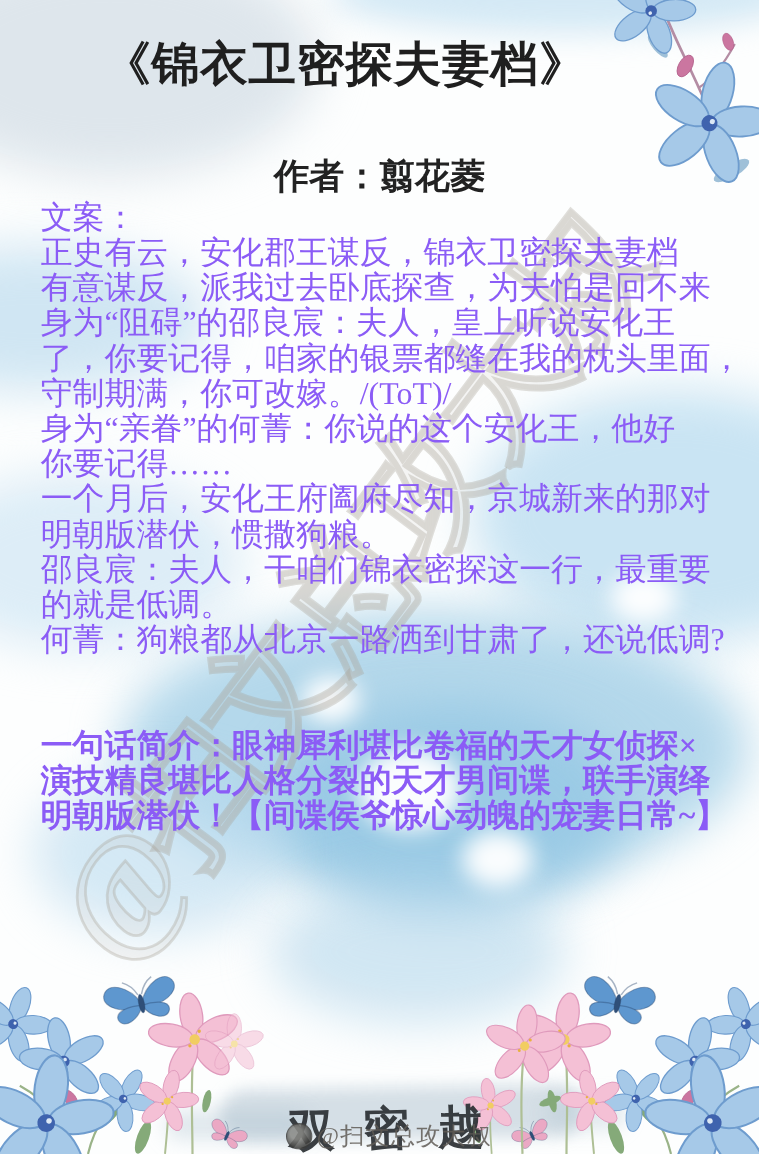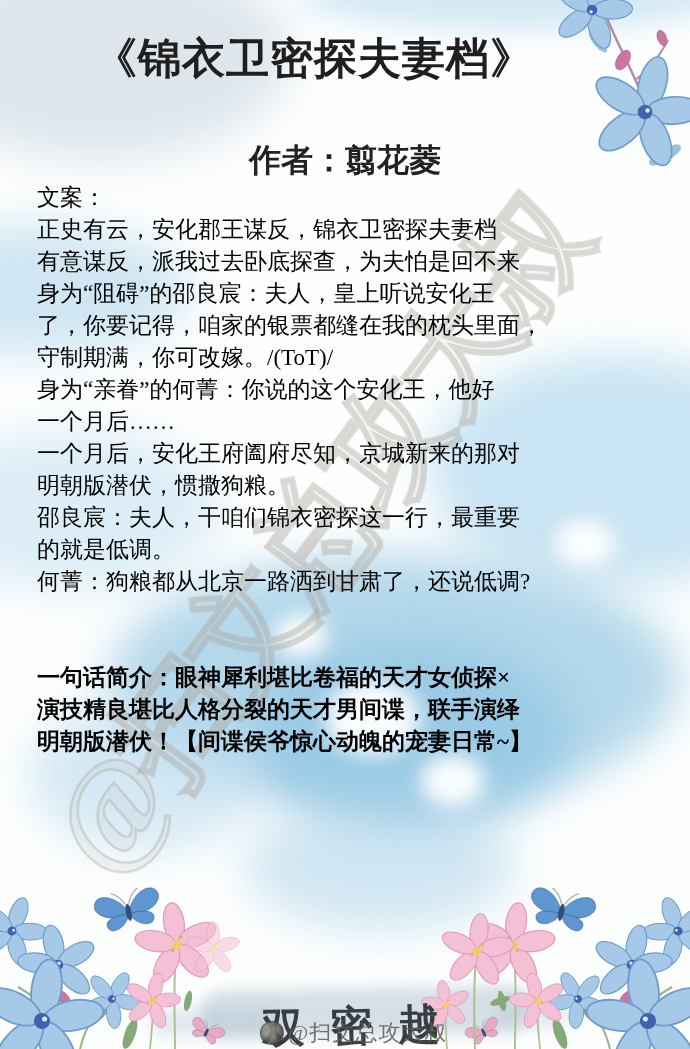--- a/index.html
+++ b/index.html
@@ -36,21 +36,21 @@
   .title{
     position:absolute;left:0;top:30px;width:628px;text-align:center;z-index:3;
     font-size:43px;font-weight:700;color:#1f1f1f;letter-spacing:1px;
   }
   .author{
     position:absolute;left:0;top:112px;width:690px;text-align:center;z-index:3;
     font-size:32px;font-weight:700;color:#222;margin-top:27px;
   }
   .synopsis{position:absolute;left:37px;top:182px;width:650px;z-index:3;}
   .brief{position:absolute;left:37px;top:662px;width:650px;z-index:3;font-weight:bold;}
-  .tline{font-size:23px;line-height:32px;color:#000000;white-space:nowrap;}
+  .tline{font-size:29px;line-height:32px;color:#8b5cf6;white-space:nowrap;}
   
   .band{position:absolute;border-radius:26px;z-index:3;}
   .b1{left:200px;top:988px;width:330px;height:48px;background:rgba(164,186,201,.45);filter:blur(7px);transform:rotate(-1deg);}
   .b2{left:150px;top:1010px;width:130px;height:26px;background:rgba(160,182,198,.32);filter:blur(9px);}
   .b3{left:495px;top:996px;width:75px;height:32px;background:rgba(170,192,206,.32);filter:blur(8px);}
   
   .bottomsvg{position:absolute;left:0;top:879px;width:690px;height:170px;z-index:4;}
   .trsvg{position:absolute;right:0;top:0;width:150px;height:190px;z-index:2;}
   
   .calli{
@@ -141,21 +141,21 @@
   <div class="author">作者：翦花菱</div>
 
   <div class="synopsis">
     <div class="tline">文案：</div>
     <div class="tline">正史有云，安化郡王谋反，锦衣卫密探夫妻档</div>
     <div class="tline">有意谋反，派我过去卧底探查，为夫怕是回不来</div>
     <div class="tline">身为“阻碍”的邵良宸：夫人，皇上听说安化王</div>
     <div class="tline">了，你要记得，咱家的银票都缝在我的枕头里面，</div>
     <div class="tline">守制期满，你可改嫁。/(ToT)/</div>
     <div class="tline">身为“亲眷”的何菁：你说的这个安化王，他好</div>
-    <div class="tline">一个月后……</div>
+    <div class="tline">你要记得……</div>
     <div class="tline">一个月后，安化王府阖府尽知，京城新来的那对</div>
     <div class="tline">明朝版潜伏，惯撒狗粮。</div>
     <div class="tline">邵良宸：夫人，干咱们锦衣密探这一行，最重要</div>
     <div class="tline">的就是低调。</div>
     <div class="tline">何菁：狗粮都从北京一路洒到甘肃了，还说低调?</div>
   </div>
 
   <div class="brief">
     <div class="tline">一句话简介：眼神犀利堪比卷福的天才女侦探×</div>
     <div class="tline">演技精良堪比人格分裂的天才男间谍，联手演绎</div>

